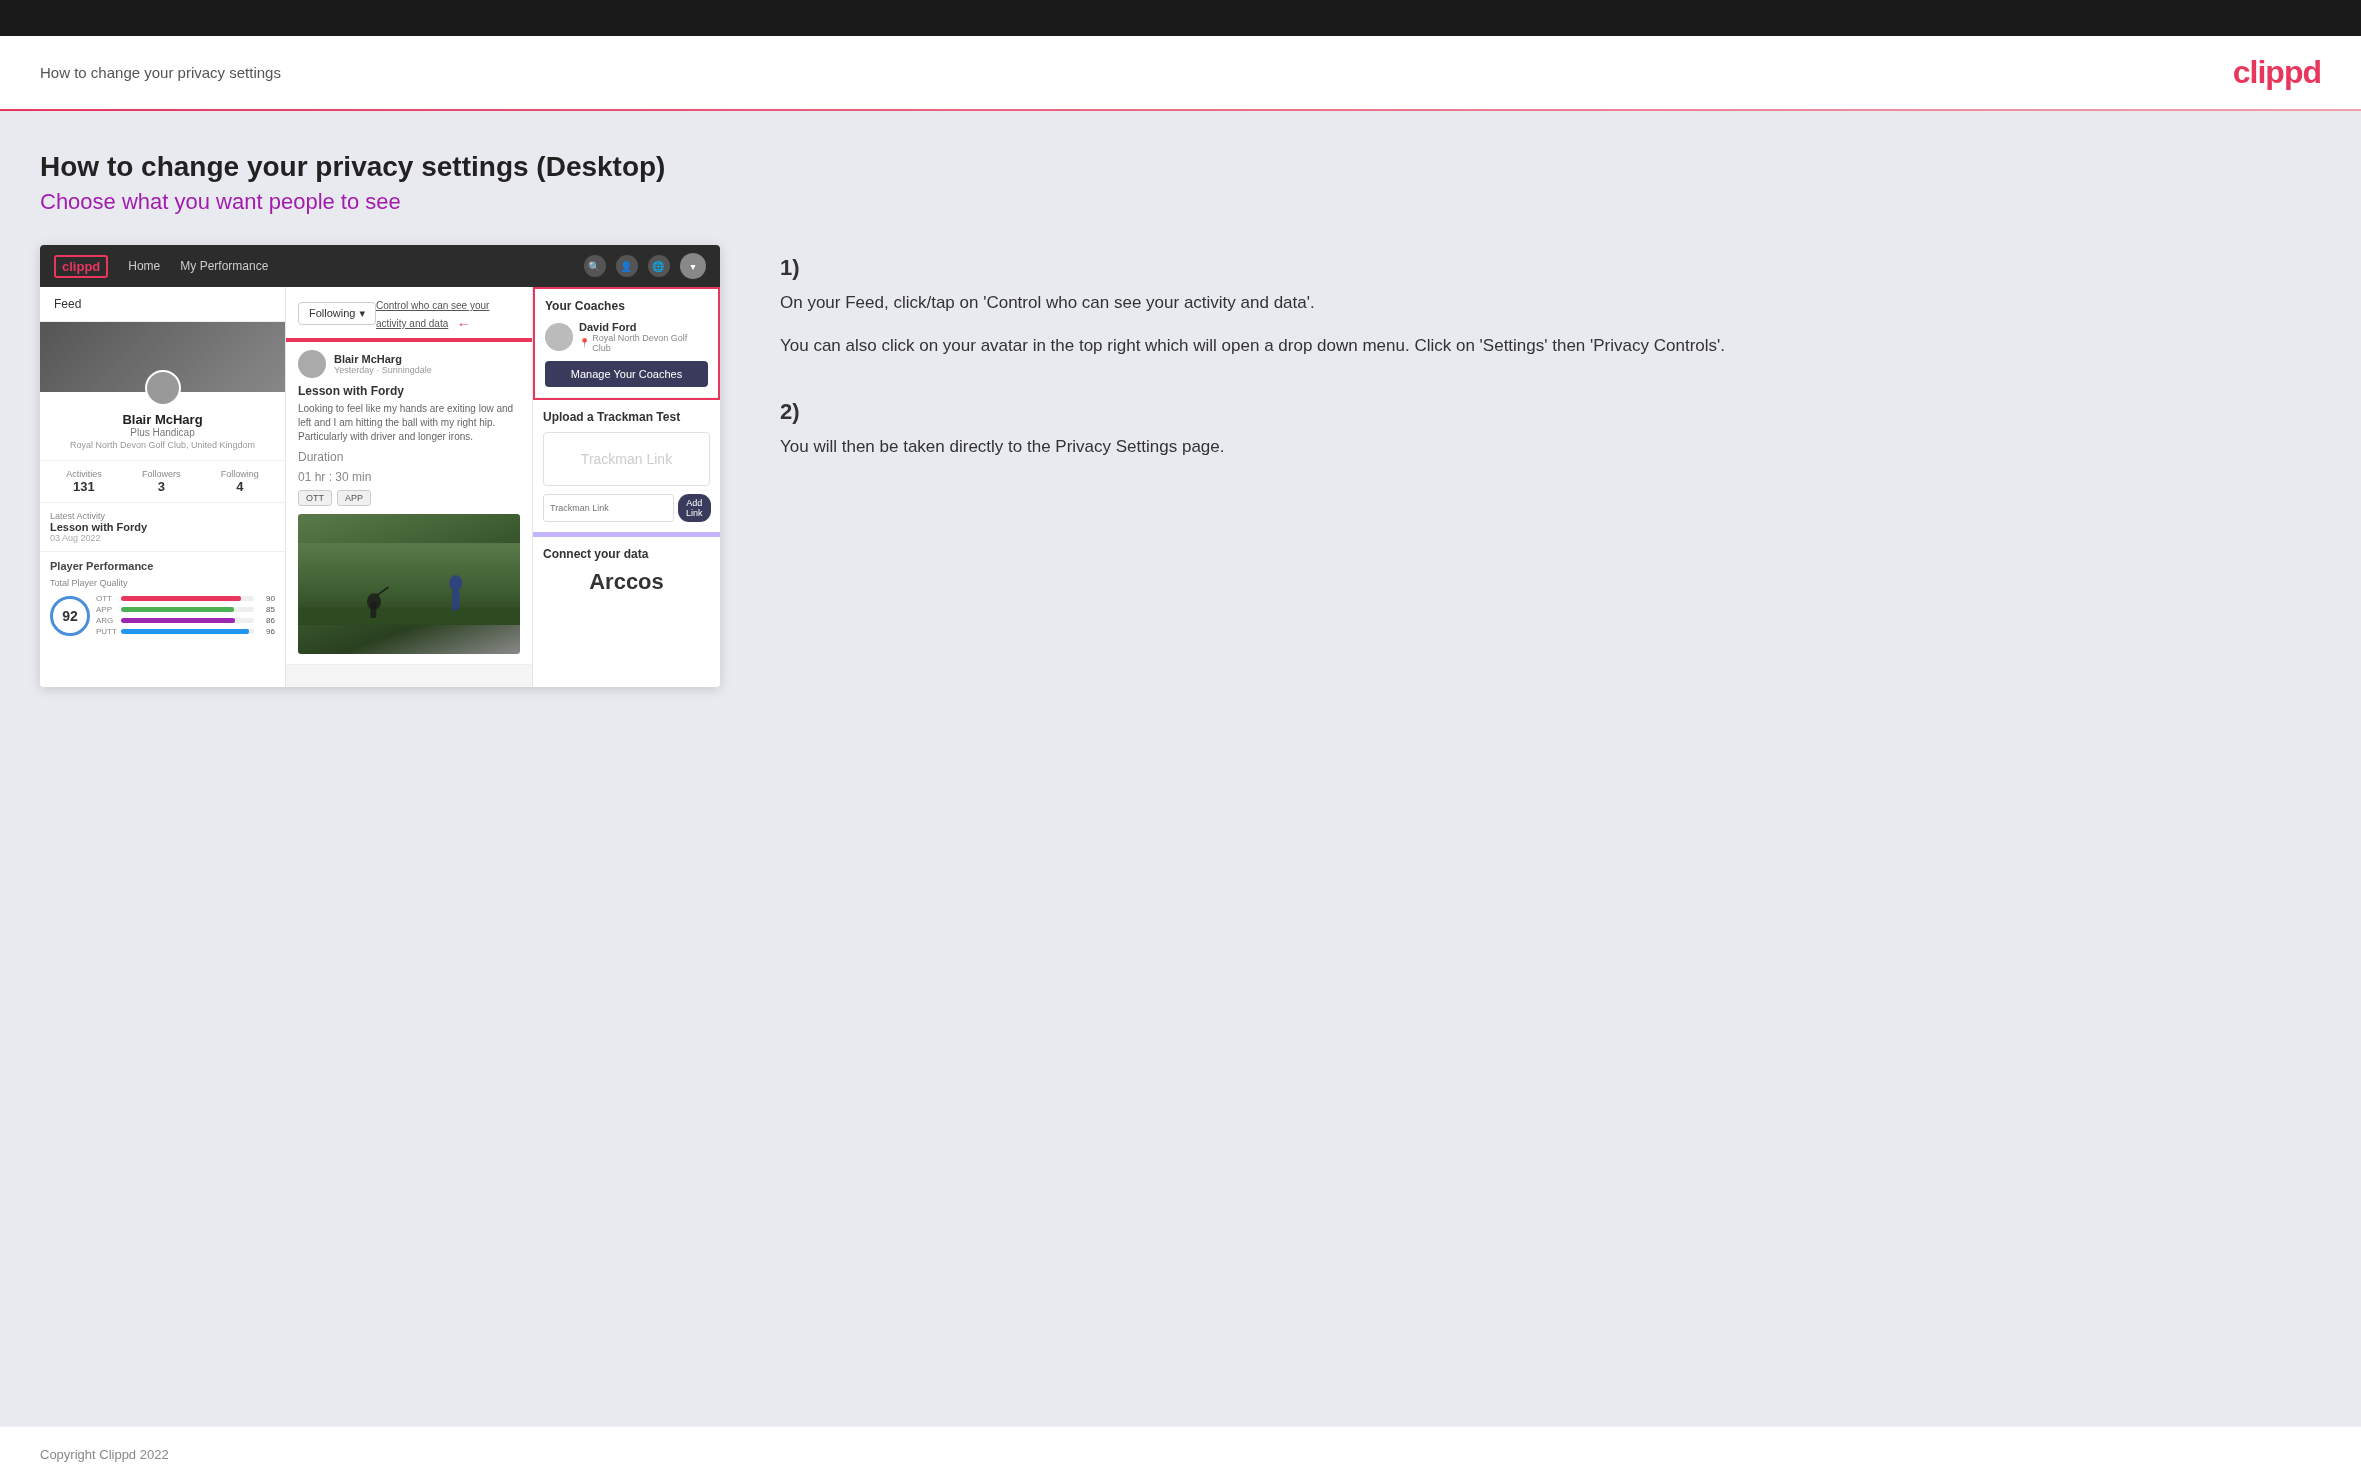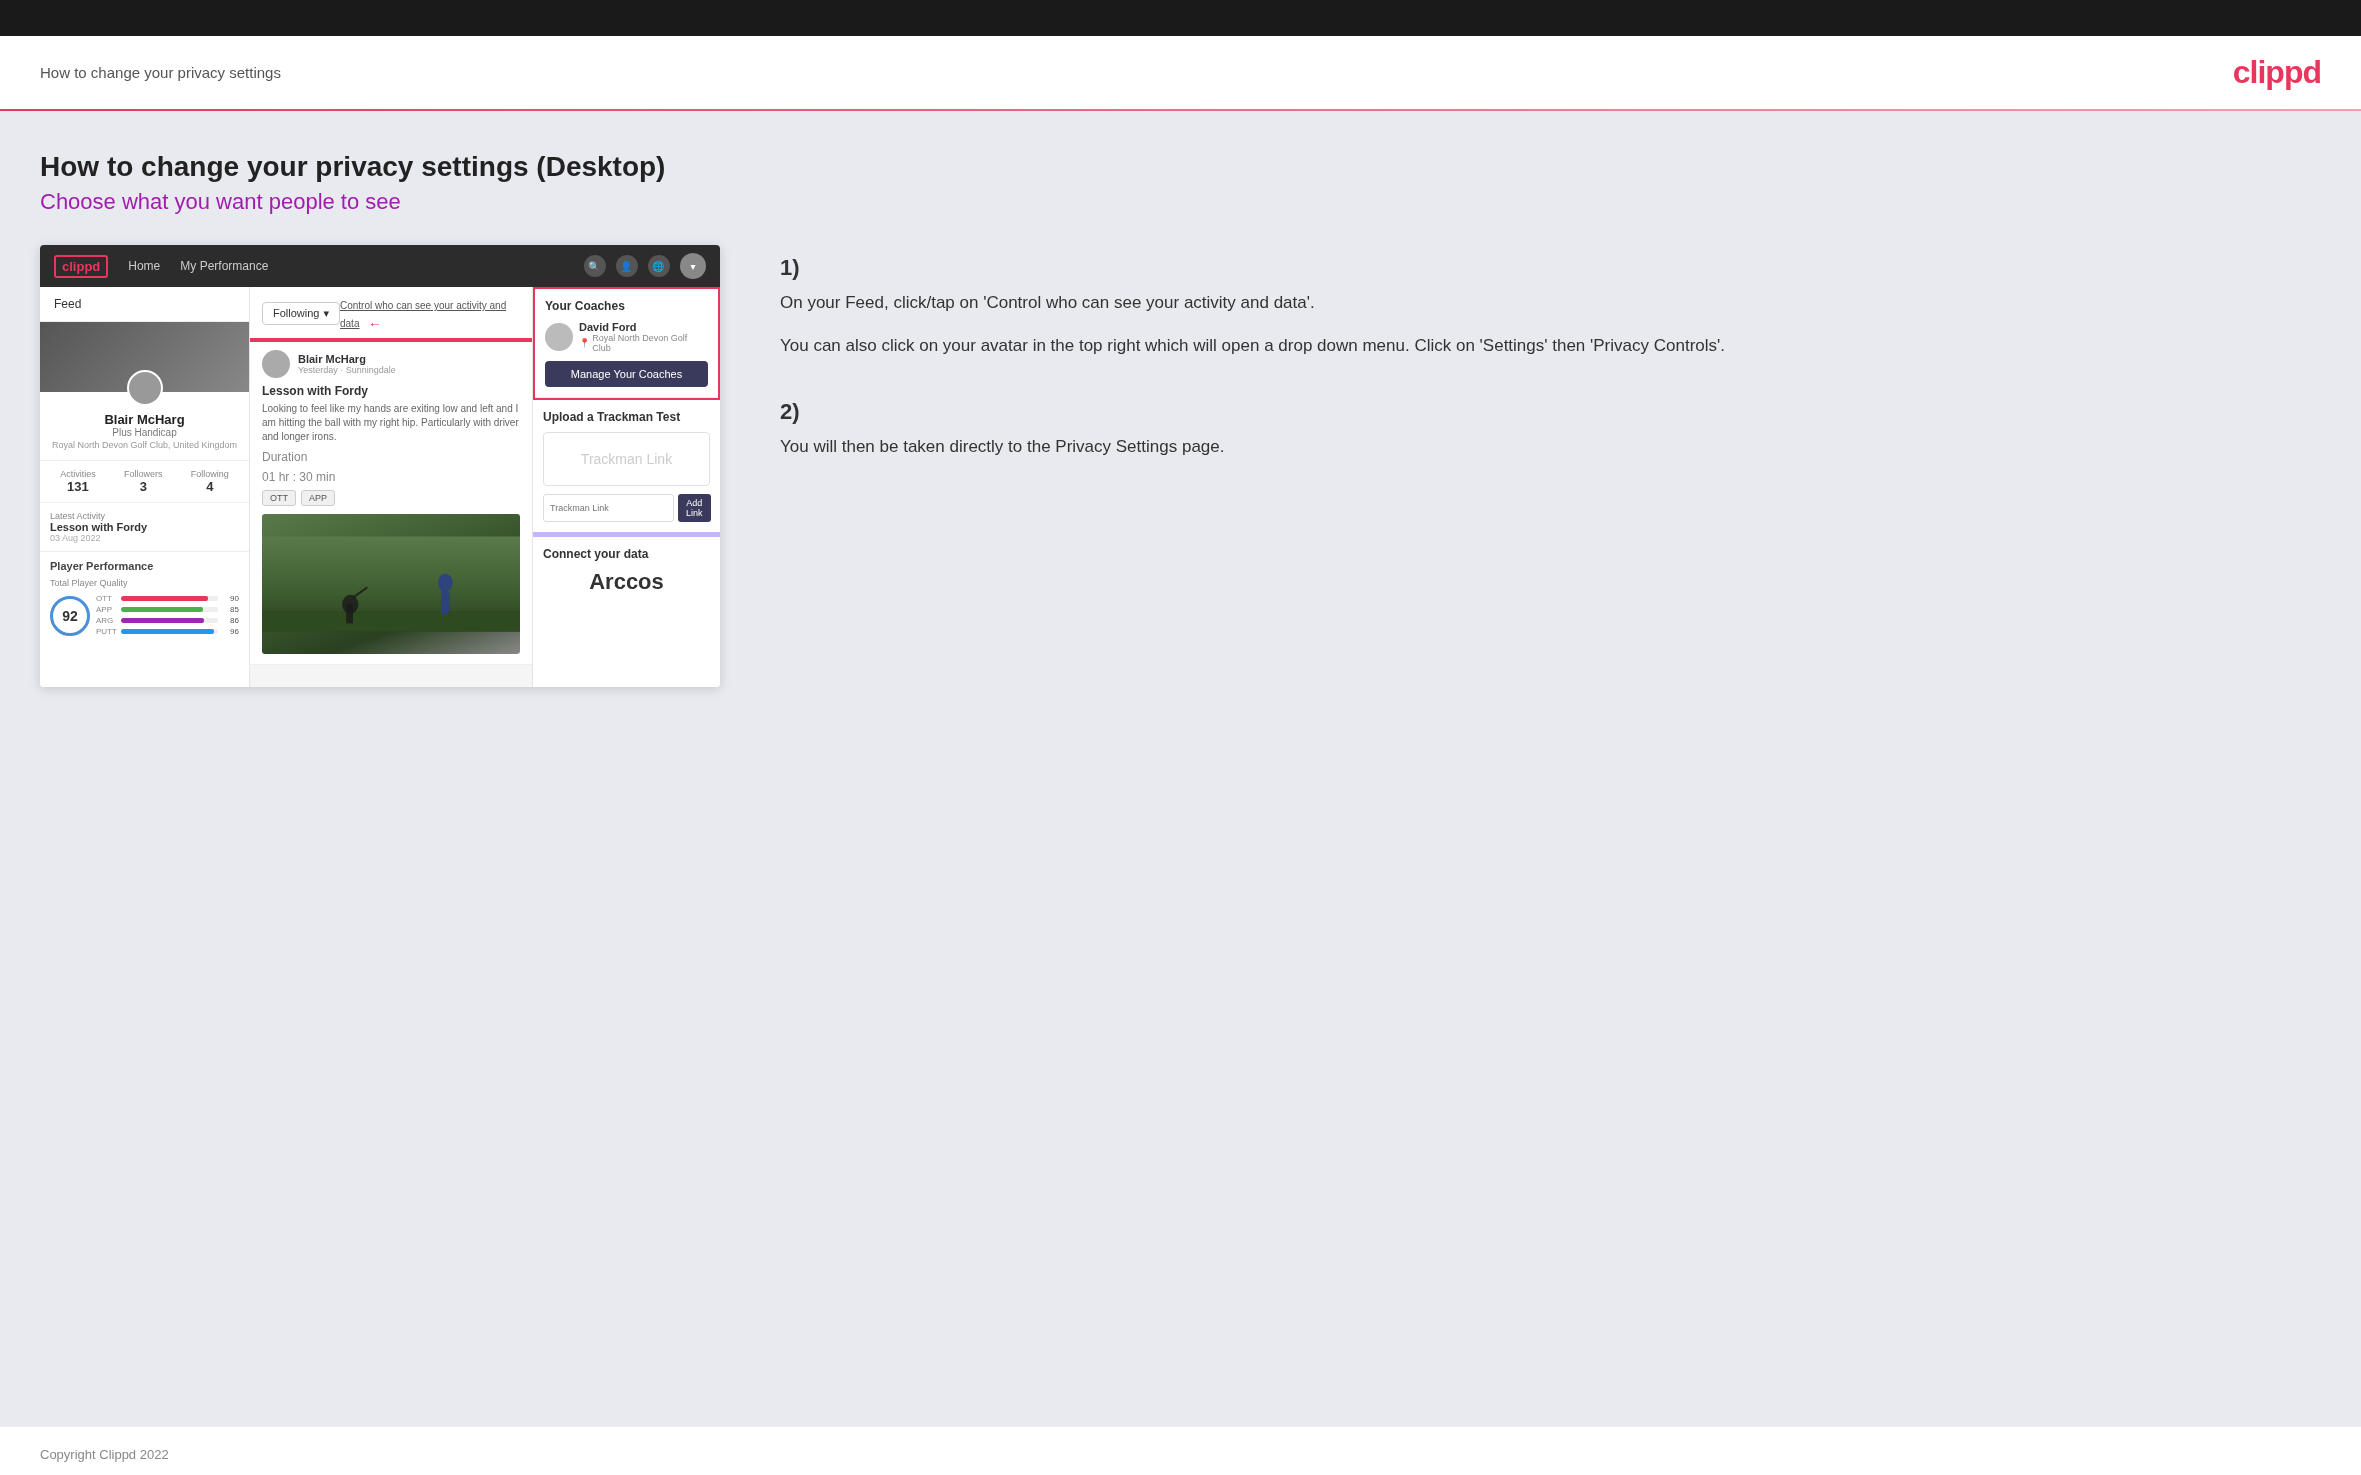--- a/index.html
+++ b/index.html
@@ -123,21 +123,21 @@
 
     
     .app-body {
       display: flex;
       background: #f5f5f5;
       min-height: 400px;
     }
 
     
     .app-sidebar {
-      width: 210px;
+      width: 246px;
       flex-shrink: 0;
       background: #fff;
       border-right: 1px solid #e5e5e5;
       padding: 0;
     }
     .app-feed-tab {
       padding: 10px 14px;
       font-size: 12px;
       color: #333;
       border-bottom: 1px solid #eee;
@@ -460,21 +460,21 @@
       border: 1px solid #ddd;
       border-radius: 3px;
       padding: 4px 6px;
       font-size: 9px;
       color: #bbb;
     }
     .app-trackman-add-btn {
       background: #3a3a5c;
       color: #fff;
       border: none;
-      border-radius: 3px;
+      border-radius: 11px;
       padding: 4px 8px;
       font-size: 9px;
       cursor: pointer;
     }
     .app-connect-section {
       padding: 10px;
     }
     .app-connect-title {
       font-size: 12px;
       font-weight: bold;

